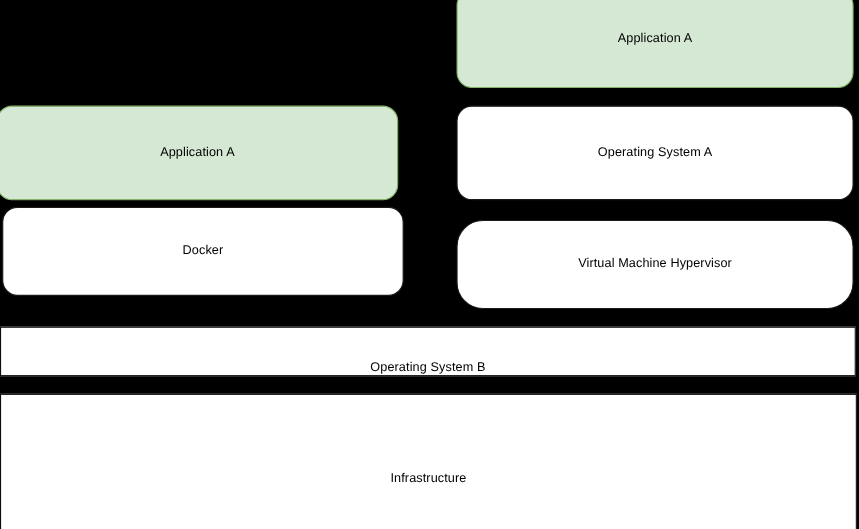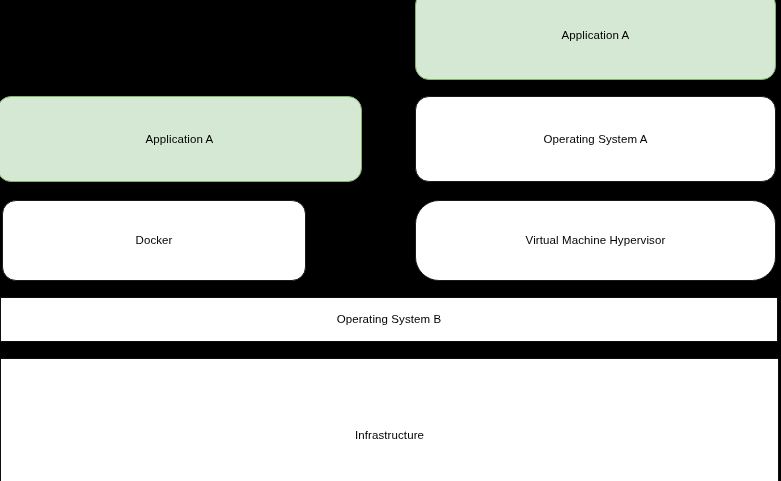--- a/index.html
+++ b/index.html
@@ -54,23 +54,23 @@
   }
   .fill-white-soft {
     background: #ffffff;
     border: 1px solid #0d0d0d;
   }
 
   
   #app-a-vm      { left: 415px; top: -9px;  width: 361px; height: 89px; }
   #app-a-docker  { left: -3px;  top: 96px;  width: 365px; height: 86px; }
   #os-a          { left: 415px; top: 96px;  width: 361px; height: 86px; }
-  #docker        { left: 2px;   top: 200px; width: 304px; height: 81px; }
+  #docker        { left: 2px;   top: 188px; width: 365px; height: 81px; }
   #hypervisor    { left: 415px; top: 200px; width: 361px; height: 81px; border-radius: 24px; }
-  #os-b          { left: 0px;   top: 297px; width: 778px; height: 45px; }
+  #os-b          { left: 0px;   top: 297px; width: 778px; height: 45px; align-items: flex-end; }
   #infrastructure{ left: 0px;   top: 358px; width: 779px; height: 131px; }
 
   
   #infrastructure .label { transform: translateY(-6px); margin-top: 36px; }
   #os-b .label { transform: translateY(0px); }
 </style>
 </head>
 <body>
 
 <div id="canvas">

